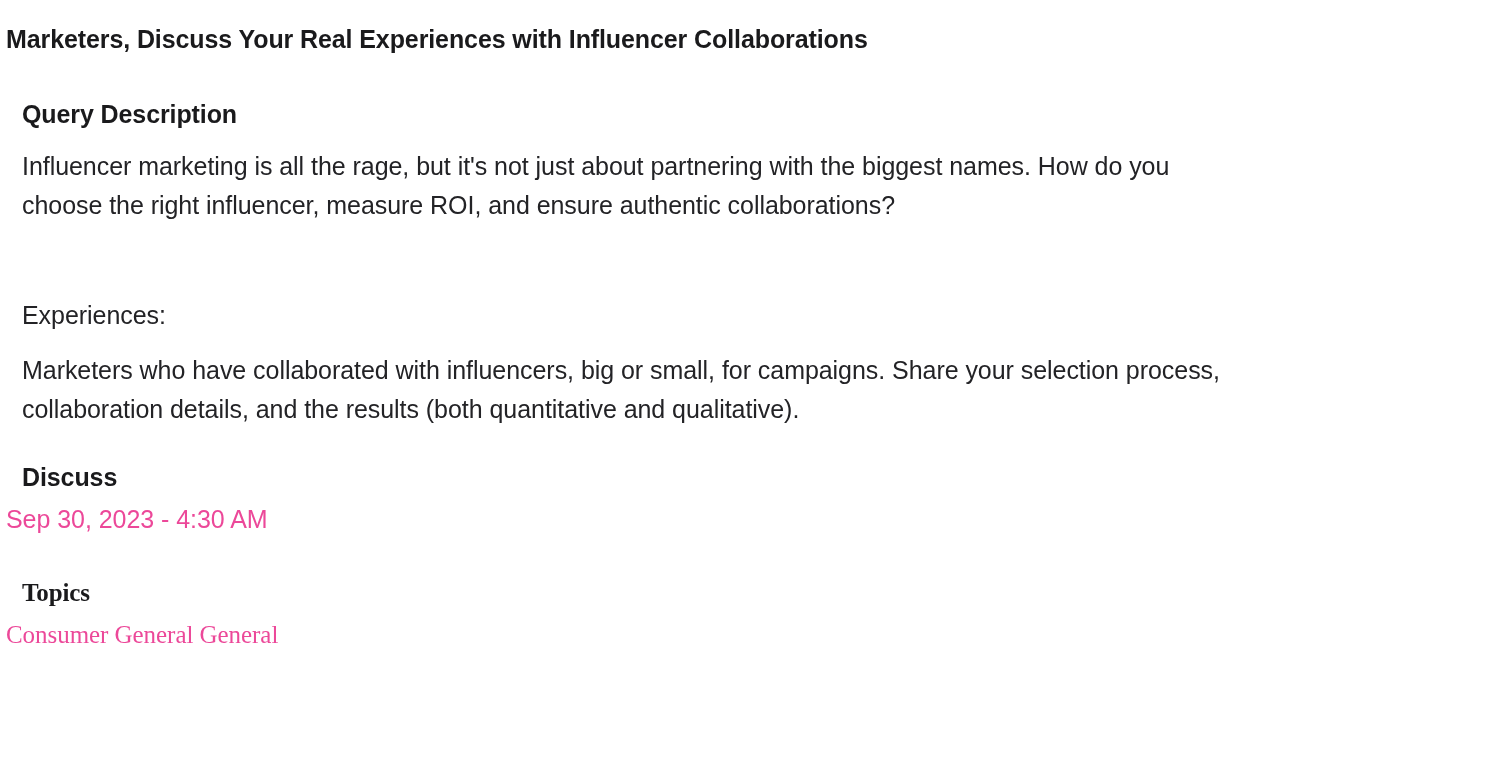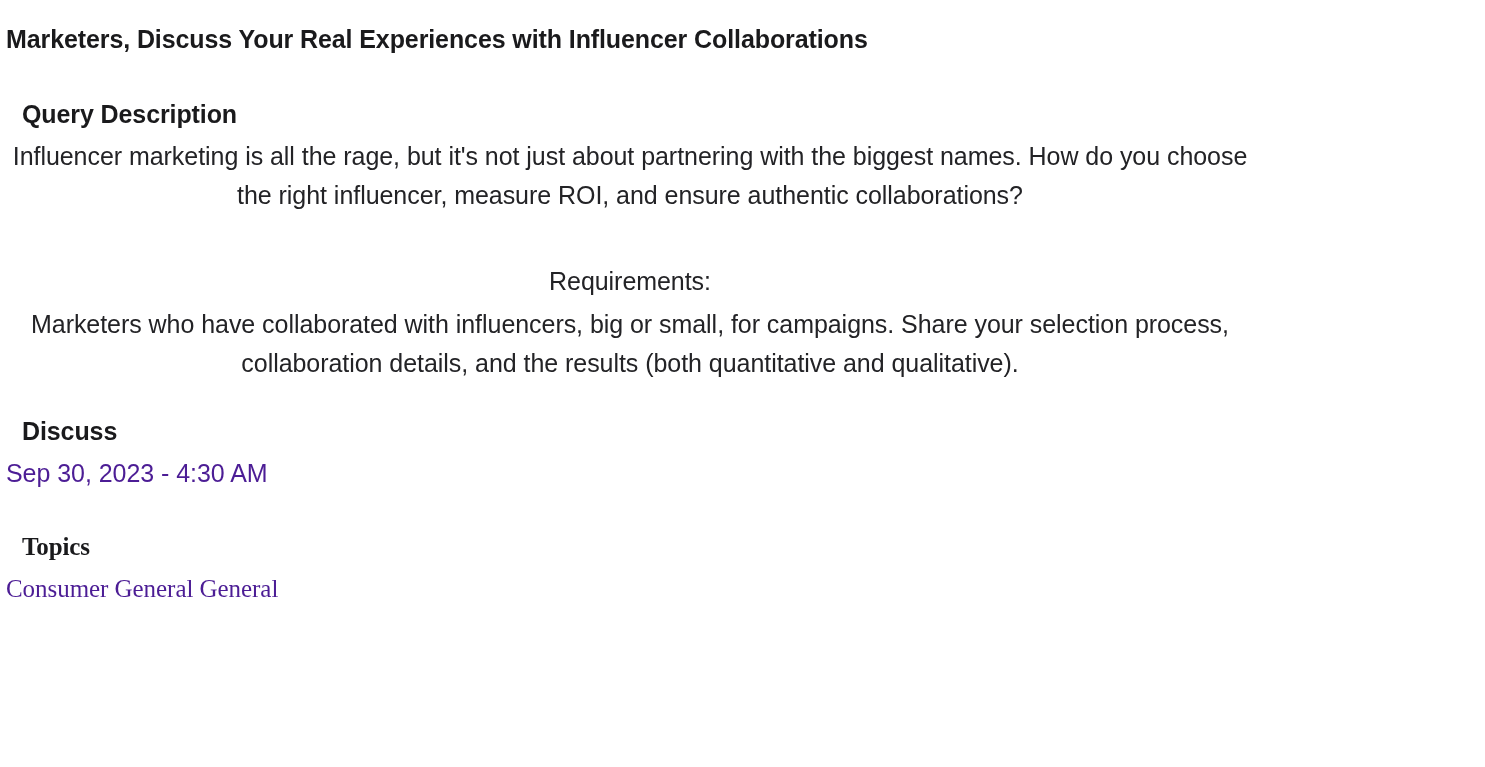--- a/index.html
+++ b/index.html
@@ -58,34 +58,33 @@
     font-size: 25px;
     font-weight: 400;
     line-height: 39px;
     color: #232326;
     letter-spacing: -0.05px;
     margin: 0;
     max-width: 1475px;
   }
 
   .body-paragraph {
-    margin: 4px;
+    margin: 16px;
     white-space: pre-wrap;
-    text-align: center;
   }
 
   .body-gap {
     height: 39px;
   }
 
   .section-value {
     font-size: 25px;
     font-weight: 400;
     line-height: 39px;
-    color: #4c1d95;
+    color: #ec4899;
     letter-spacing: -0.05px;
     margin: 0;
     white-space: nowrap;
   }
 
   
   #section-description { margin-bottom: 32px; }
   #section-deadline    { margin-bottom: 37px; }
   #section-topics      { margin-bottom: 37px; font-family: Liberation Serif, serif; }
 </style>
@@ -94,21 +93,21 @@
 
 <div class="page">
 
   <h1 class="query-title">Marketers, Discuss Your Real Experiences with Influencer Collaborations</h1>
 
   <div class="section" id="section-description">
     <h2 class="section-heading">Query Description</h2>
     <div class="section-body">
       <p class="body-paragraph">Influencer marketing is all the rage, but it's not just about partnering with the biggest names. How do you choose the right influencer, measure ROI, and ensure authentic collaborations?</p>
       <div class="body-gap"></div>
-      <p class="body-paragraph">Requirements:</p>
+      <p class="body-paragraph">Experiences:</p>
       <p class="body-paragraph">Marketers who have collaborated with influencers, big or small, for campaigns. Share your selection process, collaboration details, and the results (both quantitative and qualitative).</p>
     </div>
   </div>
 
   <div class="section" id="section-deadline">
     <h2 class="section-heading">Discuss</h2>
     <p class="section-value">Sep 30, 2023 - 4:30 AM</p>
   </div>
 
   <div class="section" id="section-topics">

